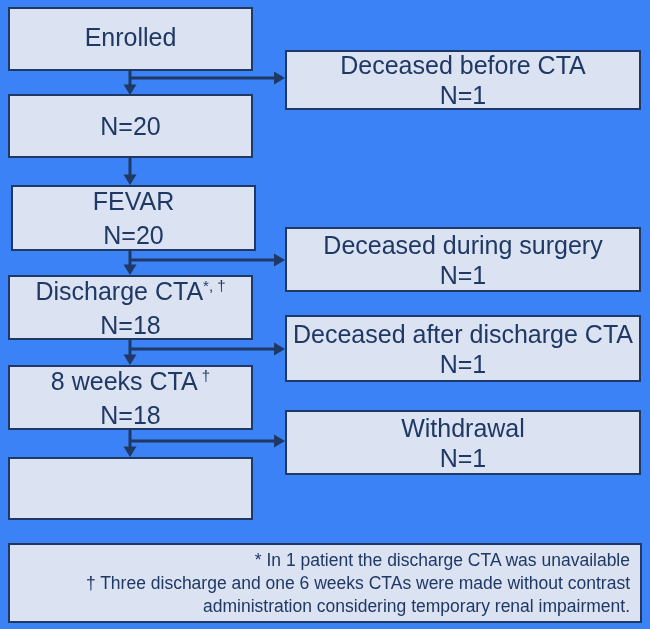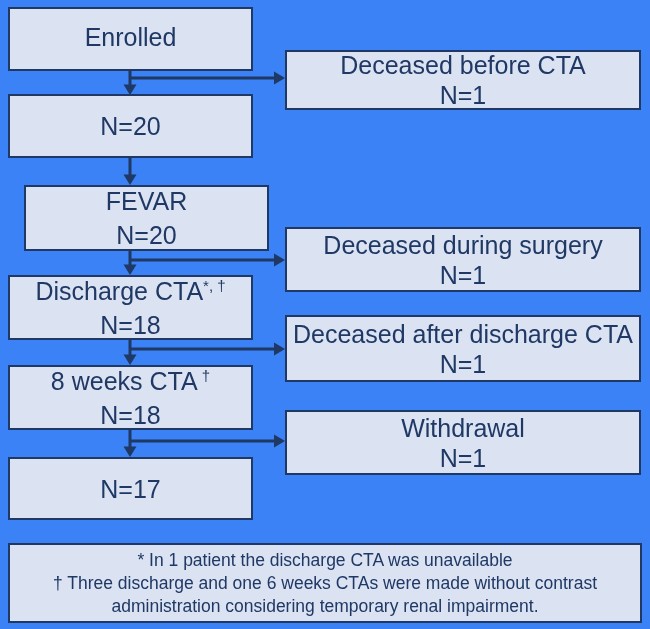--- a/index.html
+++ b/index.html
@@ -40,21 +40,21 @@
   .footnote-box {
     position: absolute;
     box-sizing: border-box;
     left: 8px; top: 543px;
     width: 634px; height: 80px;
     background: #dbe2f2;
     border: 2px solid #1f3864;
     padding: 4px 10px;
     font-size: 17.5px;
     line-height: 23px;
-    text-align: center;
+    text-align: right;
   }
 </style>
 </head>
 <body>
 
 <div class="stage">
 
   <svg class="arrows" viewBox="0 0 650 629" aria-hidden="true">
     <g stroke="#1f3864" stroke-width="3" fill="#1f3864">
 
@@ -99,37 +99,36 @@
   </svg>
 
   <div class="box" style="left:8px; top:7px; width:245px; height:64px">
     <div><span>Enrolled</span><span class="sup"></span></div>
   </div>
 
   <div class="box" style="left:8px; top:94px; width:245px; height:64px">
     <div>N=20</div>
   </div>
 
-  <div class="box" style="left:24px; top:185px; width:245px; height:66px">
+  <div class="box" style="left:11px; top:185px; width:245px; height:66px">
     <div><span>FEVAR</span><span class="sup"></span></div>
     <div>N=20</div>
   </div>
 
   <div class="box" style="left:8px; top:275px; width:245px; height:65px">
     <div><span>Discharge CTA</span><span class="sup">*, †</span></div>
     <div>N=18</div>
   </div>
 
   <div class="box" style="left:8px; top:365px; width:245px; height:65px">
     <div><span>8 weeks CTA</span><span class="sup"> †</span></div>
     <div>N=18</div>
   </div>
 
   <div class="box" style="left:8px; top:457px; width:245px; height:63px">
-    <div>N=17</div>
   </div>
 
   <div class="box" style="left:285px; top:50px; width:356px; height:60px">
     <div>Deceased before CTA</div>
     <div>N=1</div>
   </div>
 
   <div class="box" style="left:285px; top:227px; width:356px; height:65px">
     <div>Deceased during surgery</div>
     <div>N=1</div>

